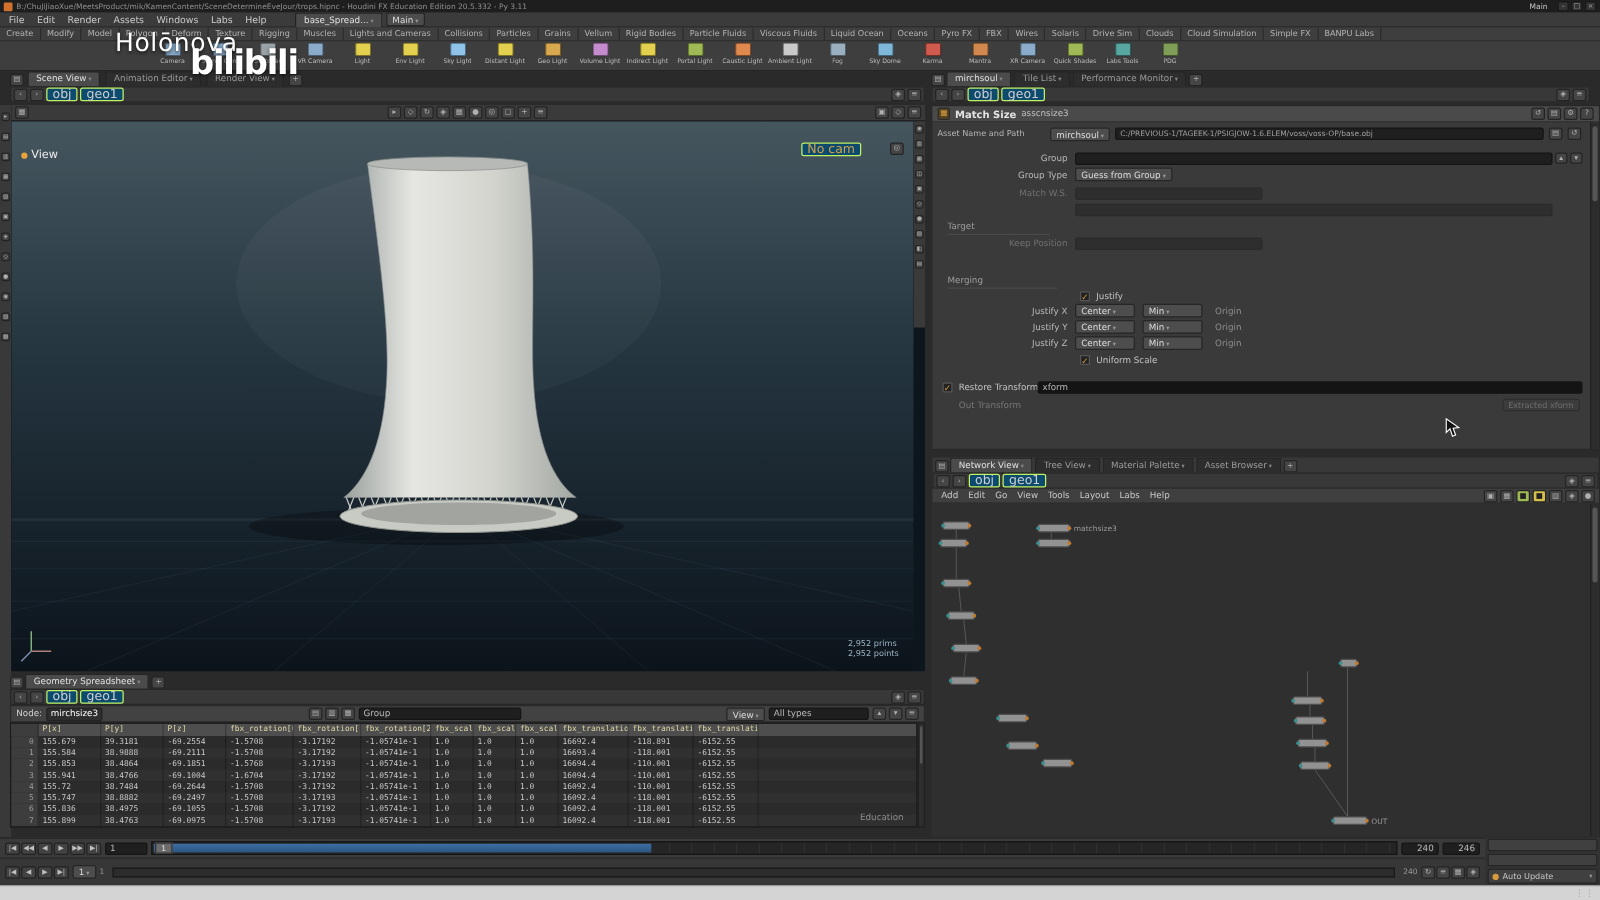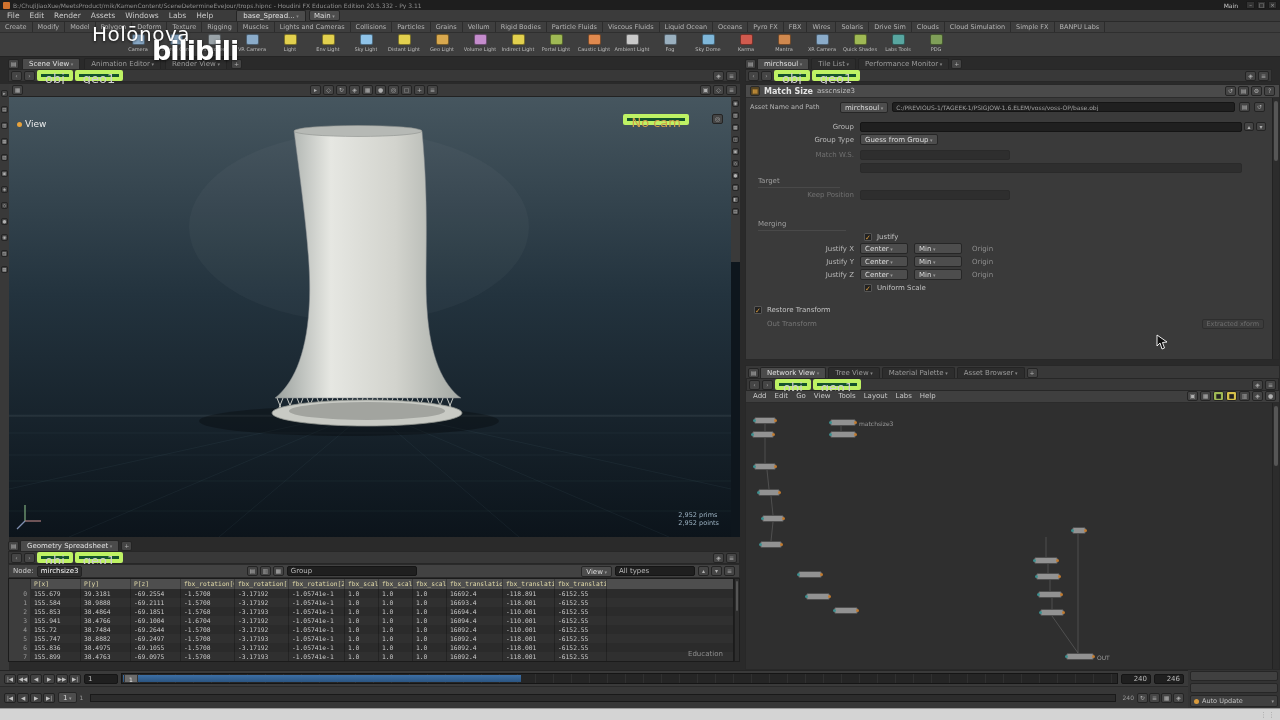--- a/index.html
+++ b/index.html
@@ -2,21 +2,21 @@
 <html><head>
 <meta charset="utf-8">
 <style>
 *{margin:0;padding:0;box-sizing:border-box}
 html,body{width:1280px;height:720px;overflow:hidden;background:#262626;font-family:"DejaVu Sans",sans-serif;color:#c4c4c4}
 #app{position:relative;width:1280px;height:720px;background:#2a2a2a}
 #titlebar,#menubar,#shelfTabs,#shelfTools,#ltabs,#rtabs,#lpath,#rpath,#lstrip,#vp,#stabs,#spath,#stoolbar,#sheetTable,#tscroll,#edu,#ppane,#npane,#pb1,#pb2,#cornerBoxes,#statusbar,#cursor,#wmBrand,#wmPlat{position:absolute}
 .row{display:flex;align-items:center}
 .flex1{flex:1}
 .fld{background:#1f1f1f;border:1px solid #151515;border-radius:2px;color:#b9b9b9;font-size:7px;line-height:9px;height:10px;padding:0 3px;white-space:nowrap;overflow:hidden}
-.chip{background:#14532d;border:4px solid #bef264;border-radius:2px;color:#cfcfcf;font-size:13px;line-height:9px;height:11px;padding:0 4px;white-space:nowrap}
+.chip{background:#0c4a6e;border:1px solid #bef264;border-radius:2px;color:#cfcfcf;font-size:10px;line-height:9px;height:11px;padding:0 4px;white-space:nowrap}
 .ddn{background:#4d4d4d;border:1px solid #262626;border-radius:2px;color:#ddd;font-size:7px;line-height:10px;height:11px;padding:0 4px;white-space:nowrap}
 .ddn:after{content:" ▾";font-size:5px;color:#999}
 .ico{width:11px;height:10px;background:#454545;border:1px solid #242424;border-radius:2px;font-size:6px;line-height:8px;text-align:center;color:#b0b0b0;display:inline-block;flex:0 0 auto}
 .mi{font-size:7.5px;color:#c9c9c9;padding:0 5px;line-height:11px;white-space:nowrap}
 .stab{font-size:6.5px;color:#b3b3b3;padding:0 5px;line-height:10px;white-space:nowrap;border-right:1px solid #2c2c2c}
 .tab{font-size:7px;color:#9b9b9b;background:#2d2d2d;border:1px solid #242424;border-bottom:none;border-radius:2px 2px 0 0;padding:0 6px;line-height:10px;white-space:nowrap;margin-right:1px}
 .tab.sel{background:#4b4b4b;color:#e0e0e0}
 .tab:after{content:" ▾";font-size:5px;color:#888}
 #titlebar{left:0;top:0;width:1280px;height:10px;background:#1e1e1e;display:flex;align-items:center;padding:0 3px;gap:3px}
 #appIcon{width:7px;height:7px;background:#d0722e;border-radius:1px;flex:0 0 auto}
@@ -84,21 +84,21 @@
 .jd{width:48px}
 .tiny{position:absolute;top:1px;width:10px;height:9px;line-height:7px}
 .pbtn2{position:absolute;top:1px;height:10px;font-size:6.5px;line-height:9px;padding:0 4px;background:#3f3f3f;border:1px solid #1f1f1f;border-radius:2px;color:#b5b5b5;white-space:nowrap}
 .dim{opacity:.42}
 #pscroll,#nscroll{position:absolute;right:0;width:7px;background:#2c2c2c;border-left:1px solid #222}
 #pscroll{top:13px;bottom:0}
 #pscroll .thumb,#nscroll .thumb{position:absolute;left:1px;right:1px;top:3px;height:60px;background:#565656;border-radius:2px}
 #npane{left:745px;top:365px;width:535px;height:305px;background:#383838;border:1px solid #282828}
 #ntabs{position:absolute;left:2px;top:0;width:520px;height:12px;display:flex;align-items:flex-end;gap:1px}
 #npath{position:absolute;left:0;top:12px;width:100%;height:13px}
-#nmenubar{position:absolute;left:0;top:25px;width:100%;height:12px;background:#3f3f3f;display:flex;padding:0 3px;border-bottom:1px solid #2b2b2b}
+#nmenubar{position:absolute;left:0;top:25px;width:100%;height:12px;background:#3f3f3f;display:flex;align-items:center;padding:0 3px;border-bottom:1px solid #2b2b2b}
 #nmenus{display:flex}
 #nmenus .mi{font-size:7px;padding:0 4px}
 #nIcons{display:flex;gap:2px;margin-left:auto}
 #netCanvas{position:absolute;left:0;top:37px;right:7px;bottom:0;background:#2f2f2f;overflow:hidden}
 #nscroll{top:37px;bottom:0}
 #wires{position:absolute;left:0;top:0;width:100%;height:100%}
 #wires line{stroke:#8a8a8a;stroke-opacity:.45;stroke-width:.8}
 .node{position:absolute;height:7px;background:#929292;border:1px solid #4f4f4f;border-radius:2px}
 .nfl{position:absolute;left:-2px;top:1px;width:3px;height:3px;border-radius:50%;background:#3d8f8f}
 .nfr{position:absolute;right:-2px;top:1px;width:3px;height:3px;border-radius:50%;background:#c07a30}
@@ -702,20 +702,21 @@
           <span class="ddn pdd jd" style="left: 168px;">Min</span>
           <span class="pextra" style="left: 226px;">Origin</span>
         </div>
         <div class="prow" style="top: 197px;">
           <span class="pcheck" style="left: 118px;">✓</span>
           <span class="pclabel" style="left: 131px;">Uniform Scale</span>
         </div>
         <div class="prow" style="top: 219px;">
           <span class="pcheck" style="left: 8px;">✓</span>
           <span class="pclabel" style="left: 21px;">Restore Transform</span>
+          <span class="fld pf dark" style="left: 84px; right: 2px;">xform</span>
         </div>
         <div class="prow" style="top: 233px;">
           <span class="pclabel dim" style="left: 21px;">Out Transform</span>
           <span class="pbtn2 dim" style="right: 4px;">Extracted xform</span>
         </div>
       </div>
     <div id="pscroll">
         <div class="thumb"></div>
       </div>
   </div>

